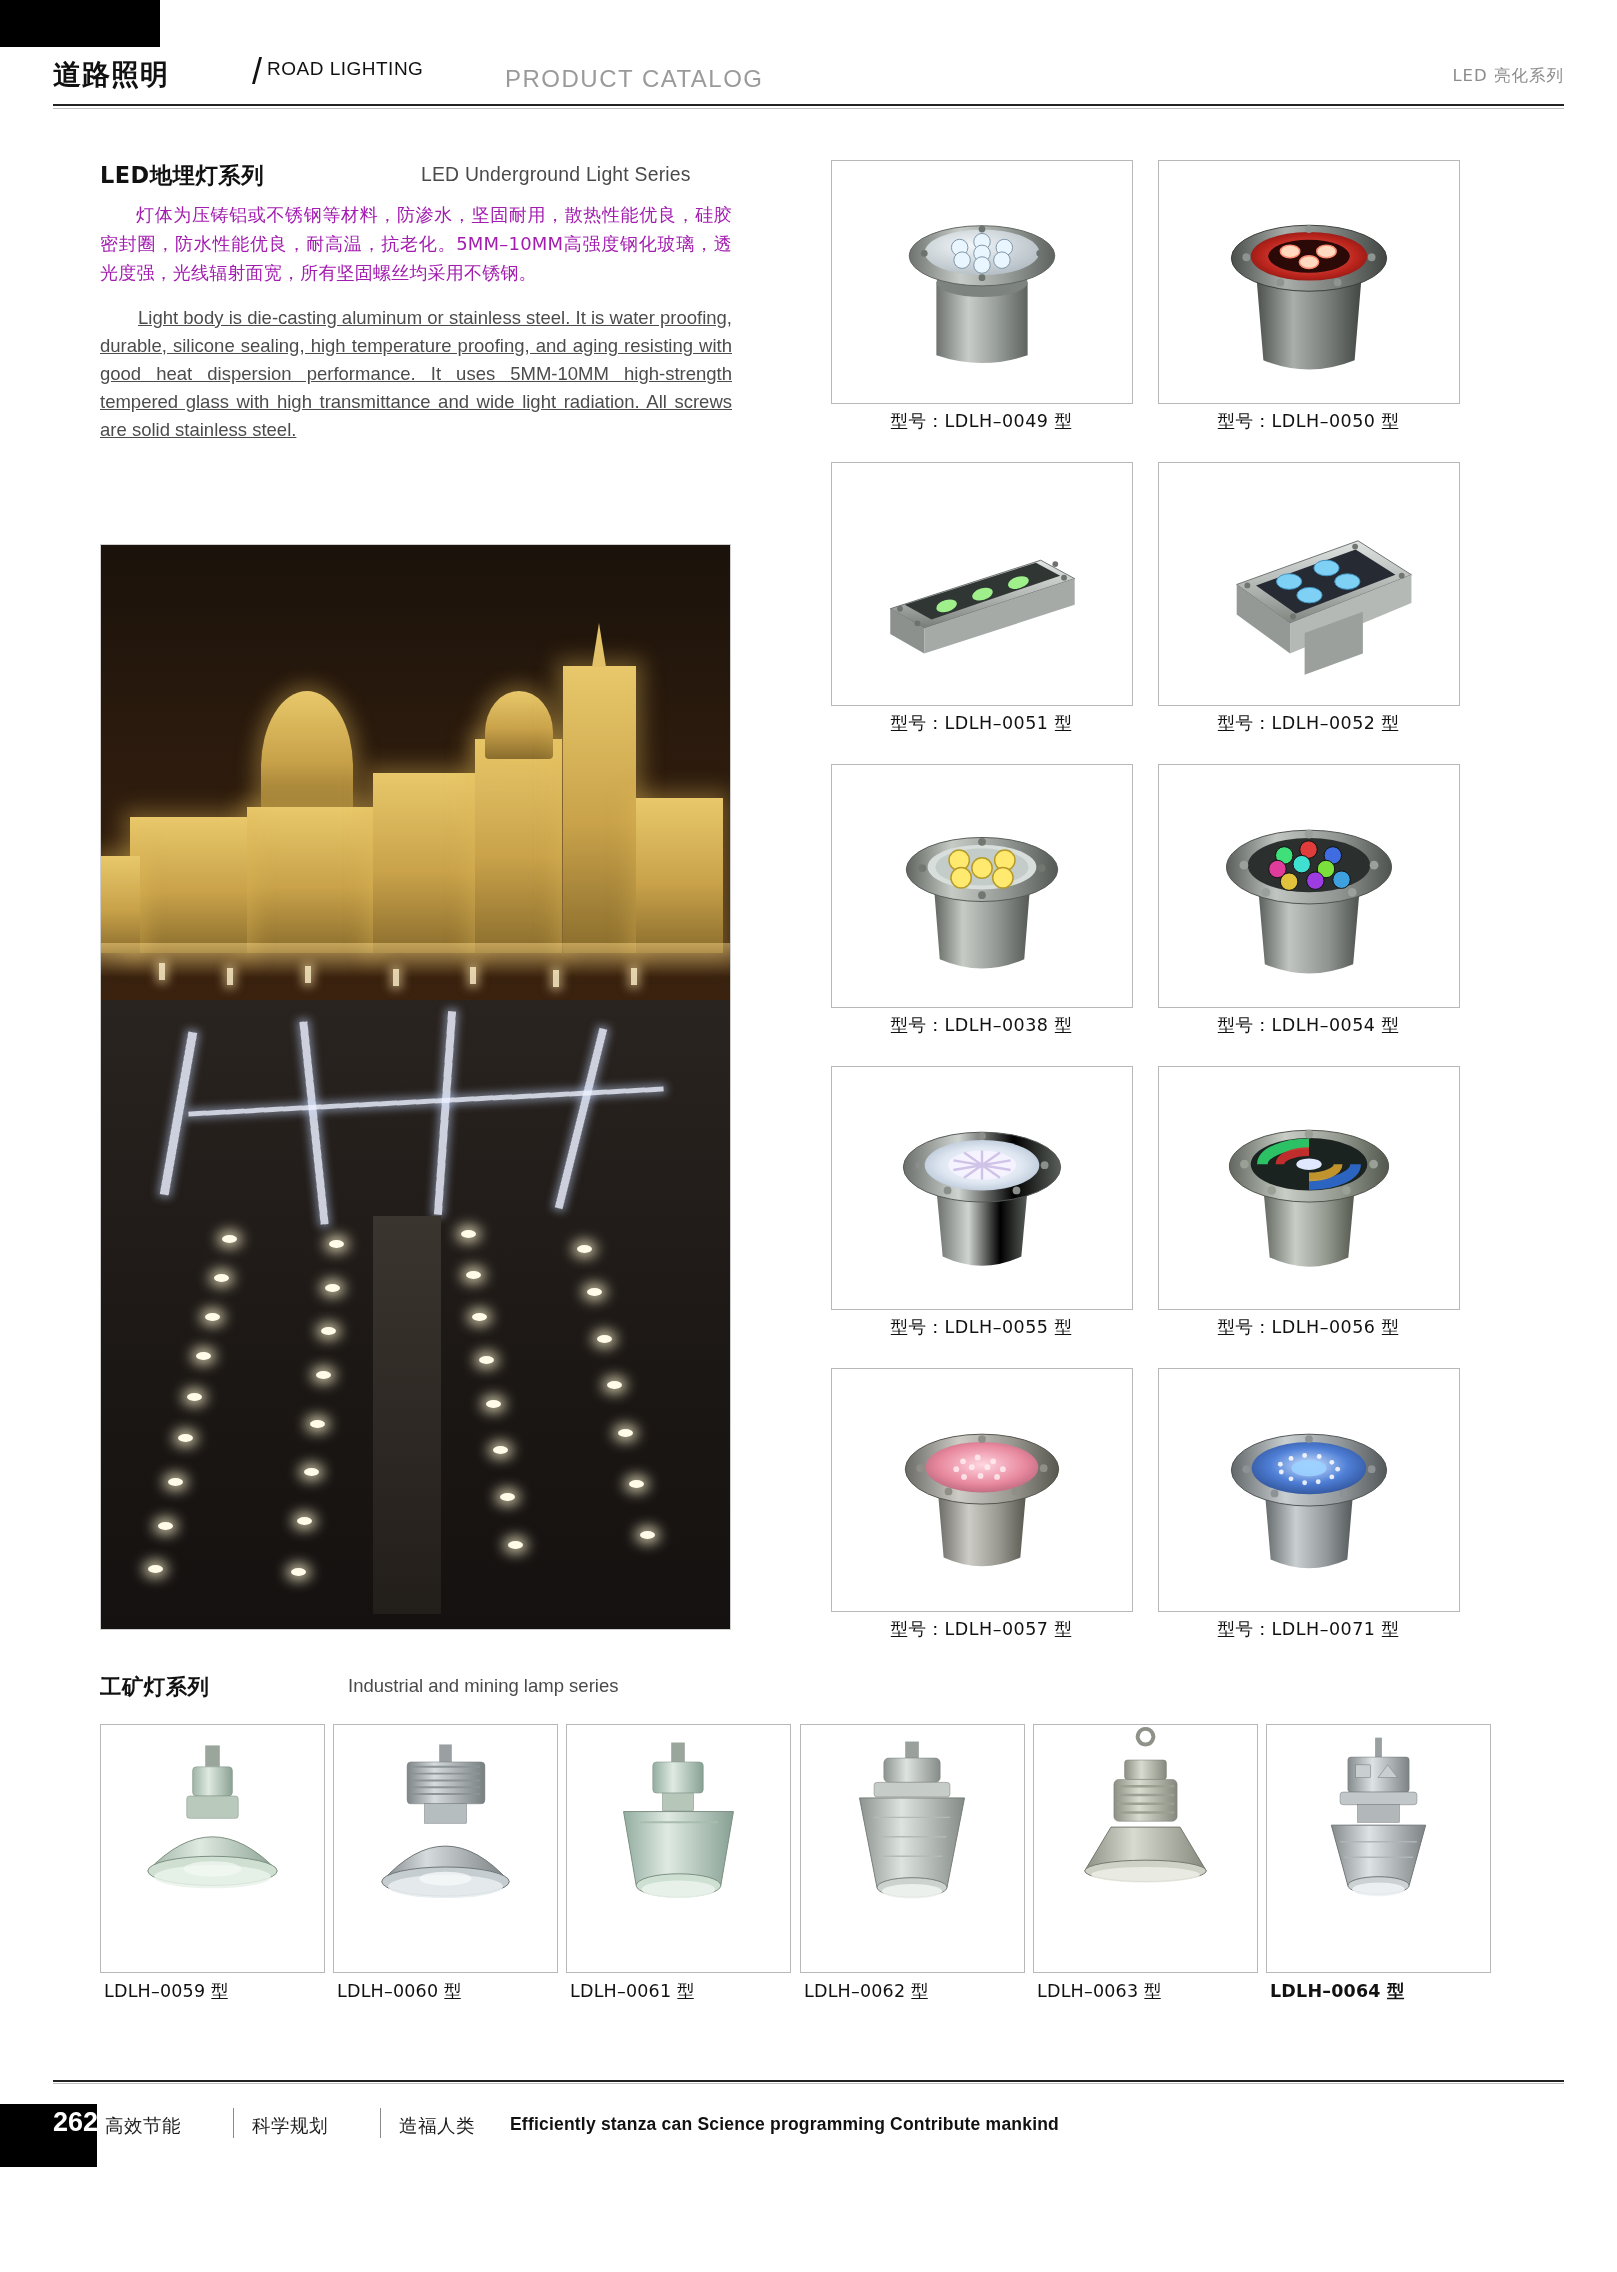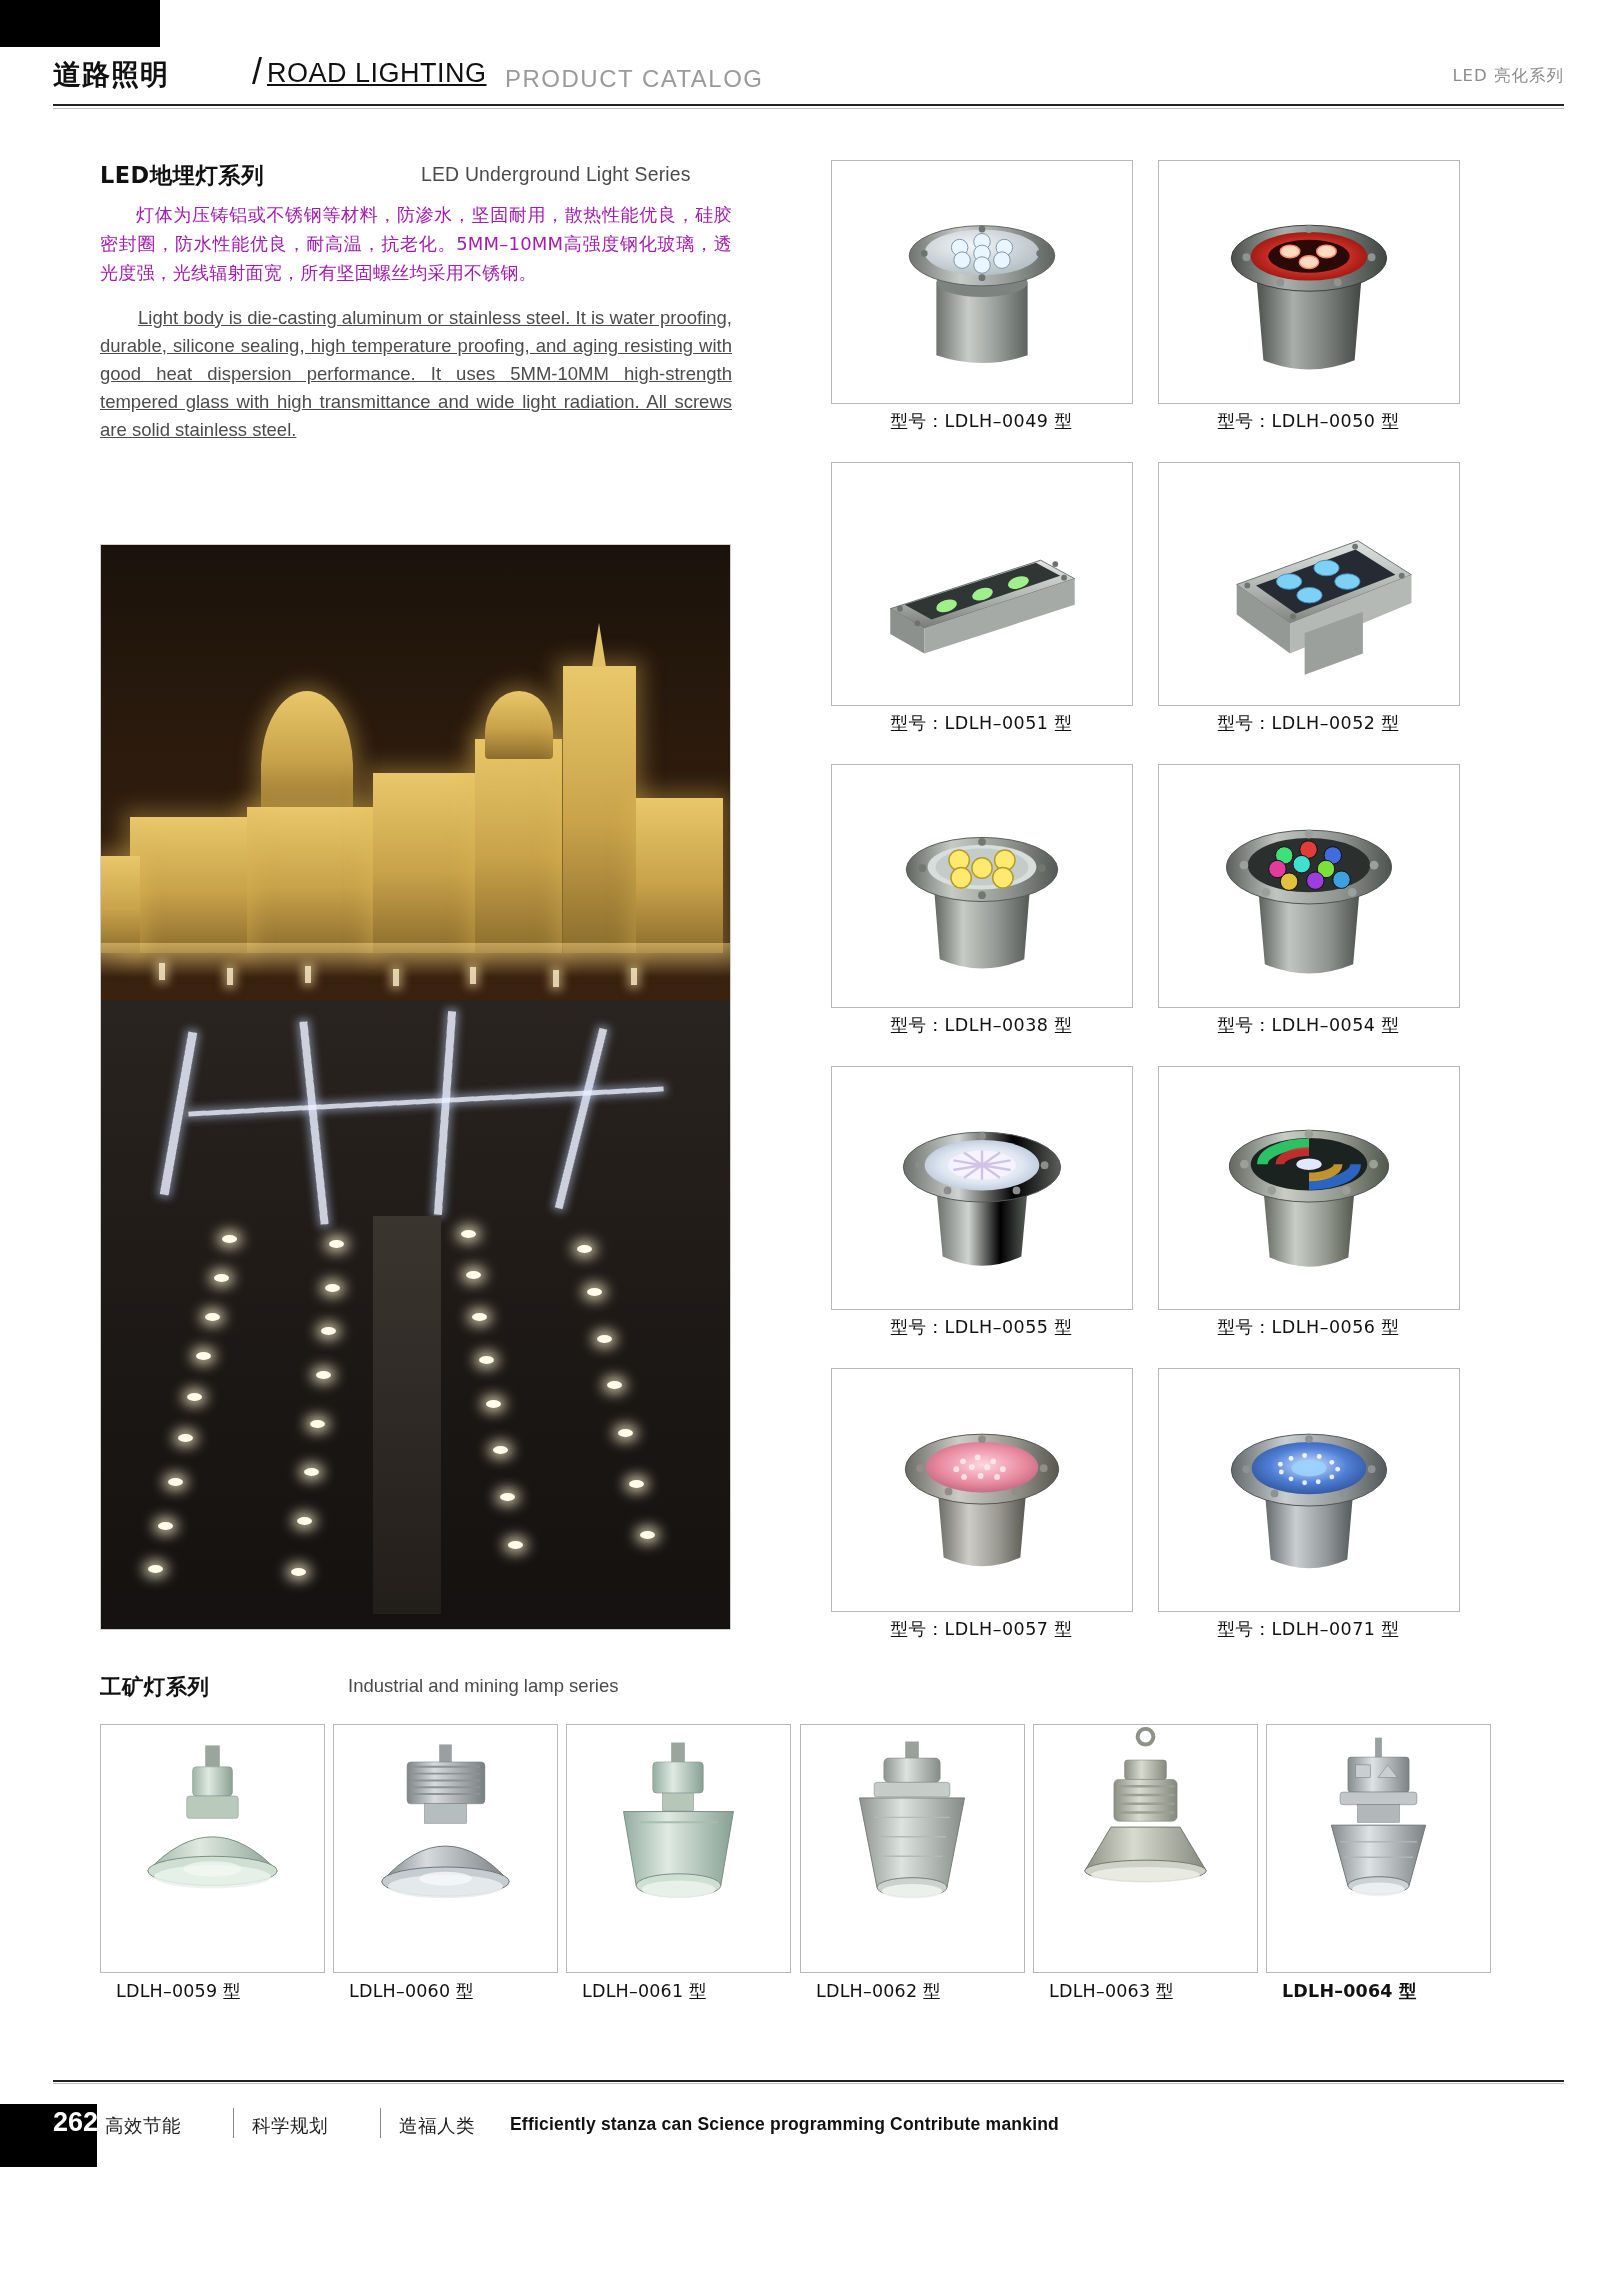--- a/index.html
+++ b/index.html
@@ -64,25 +64,24 @@
     left: 199px;
     top: 3.9px;
     font-size: 36px;
     font-weight: 300;
     color: #111;
   }
   .hdr-en {
     position: absolute;
     left: 214px;
     top: 10.7px;
-    font-size: 27px;
+    font-size: 19px;
     font-weight: 500;
     letter-spacing: 0.5px;
     color: #111;
-    text-decoration: underline;
   }
   .hdr-sub {
     position: absolute;
     left: 452px;
     top: 17.5px;
     font-size: 24px;
     letter-spacing: 1.5px;
     color: #9a9a9a;
   }
   .hdr-right {
@@ -287,21 +286,21 @@
     width: 223px;
     height: 247px;
     border: 0.5px solid #b8b8b8;
     background: #fff;
     position: relative;
     overflow: hidden;
   }
   .ind-cap {
     position: absolute;
     top: 255px;
-    left: 16px;
+    left: 4px;
     width: 228px;
     text-align: left;
     font-size: 17.5px;
     color: #111;
     font-family: "DejaVu Sans", sans-serif;
     letter-spacing: 0.2px;
   }
 
   
   .footer-rule {

